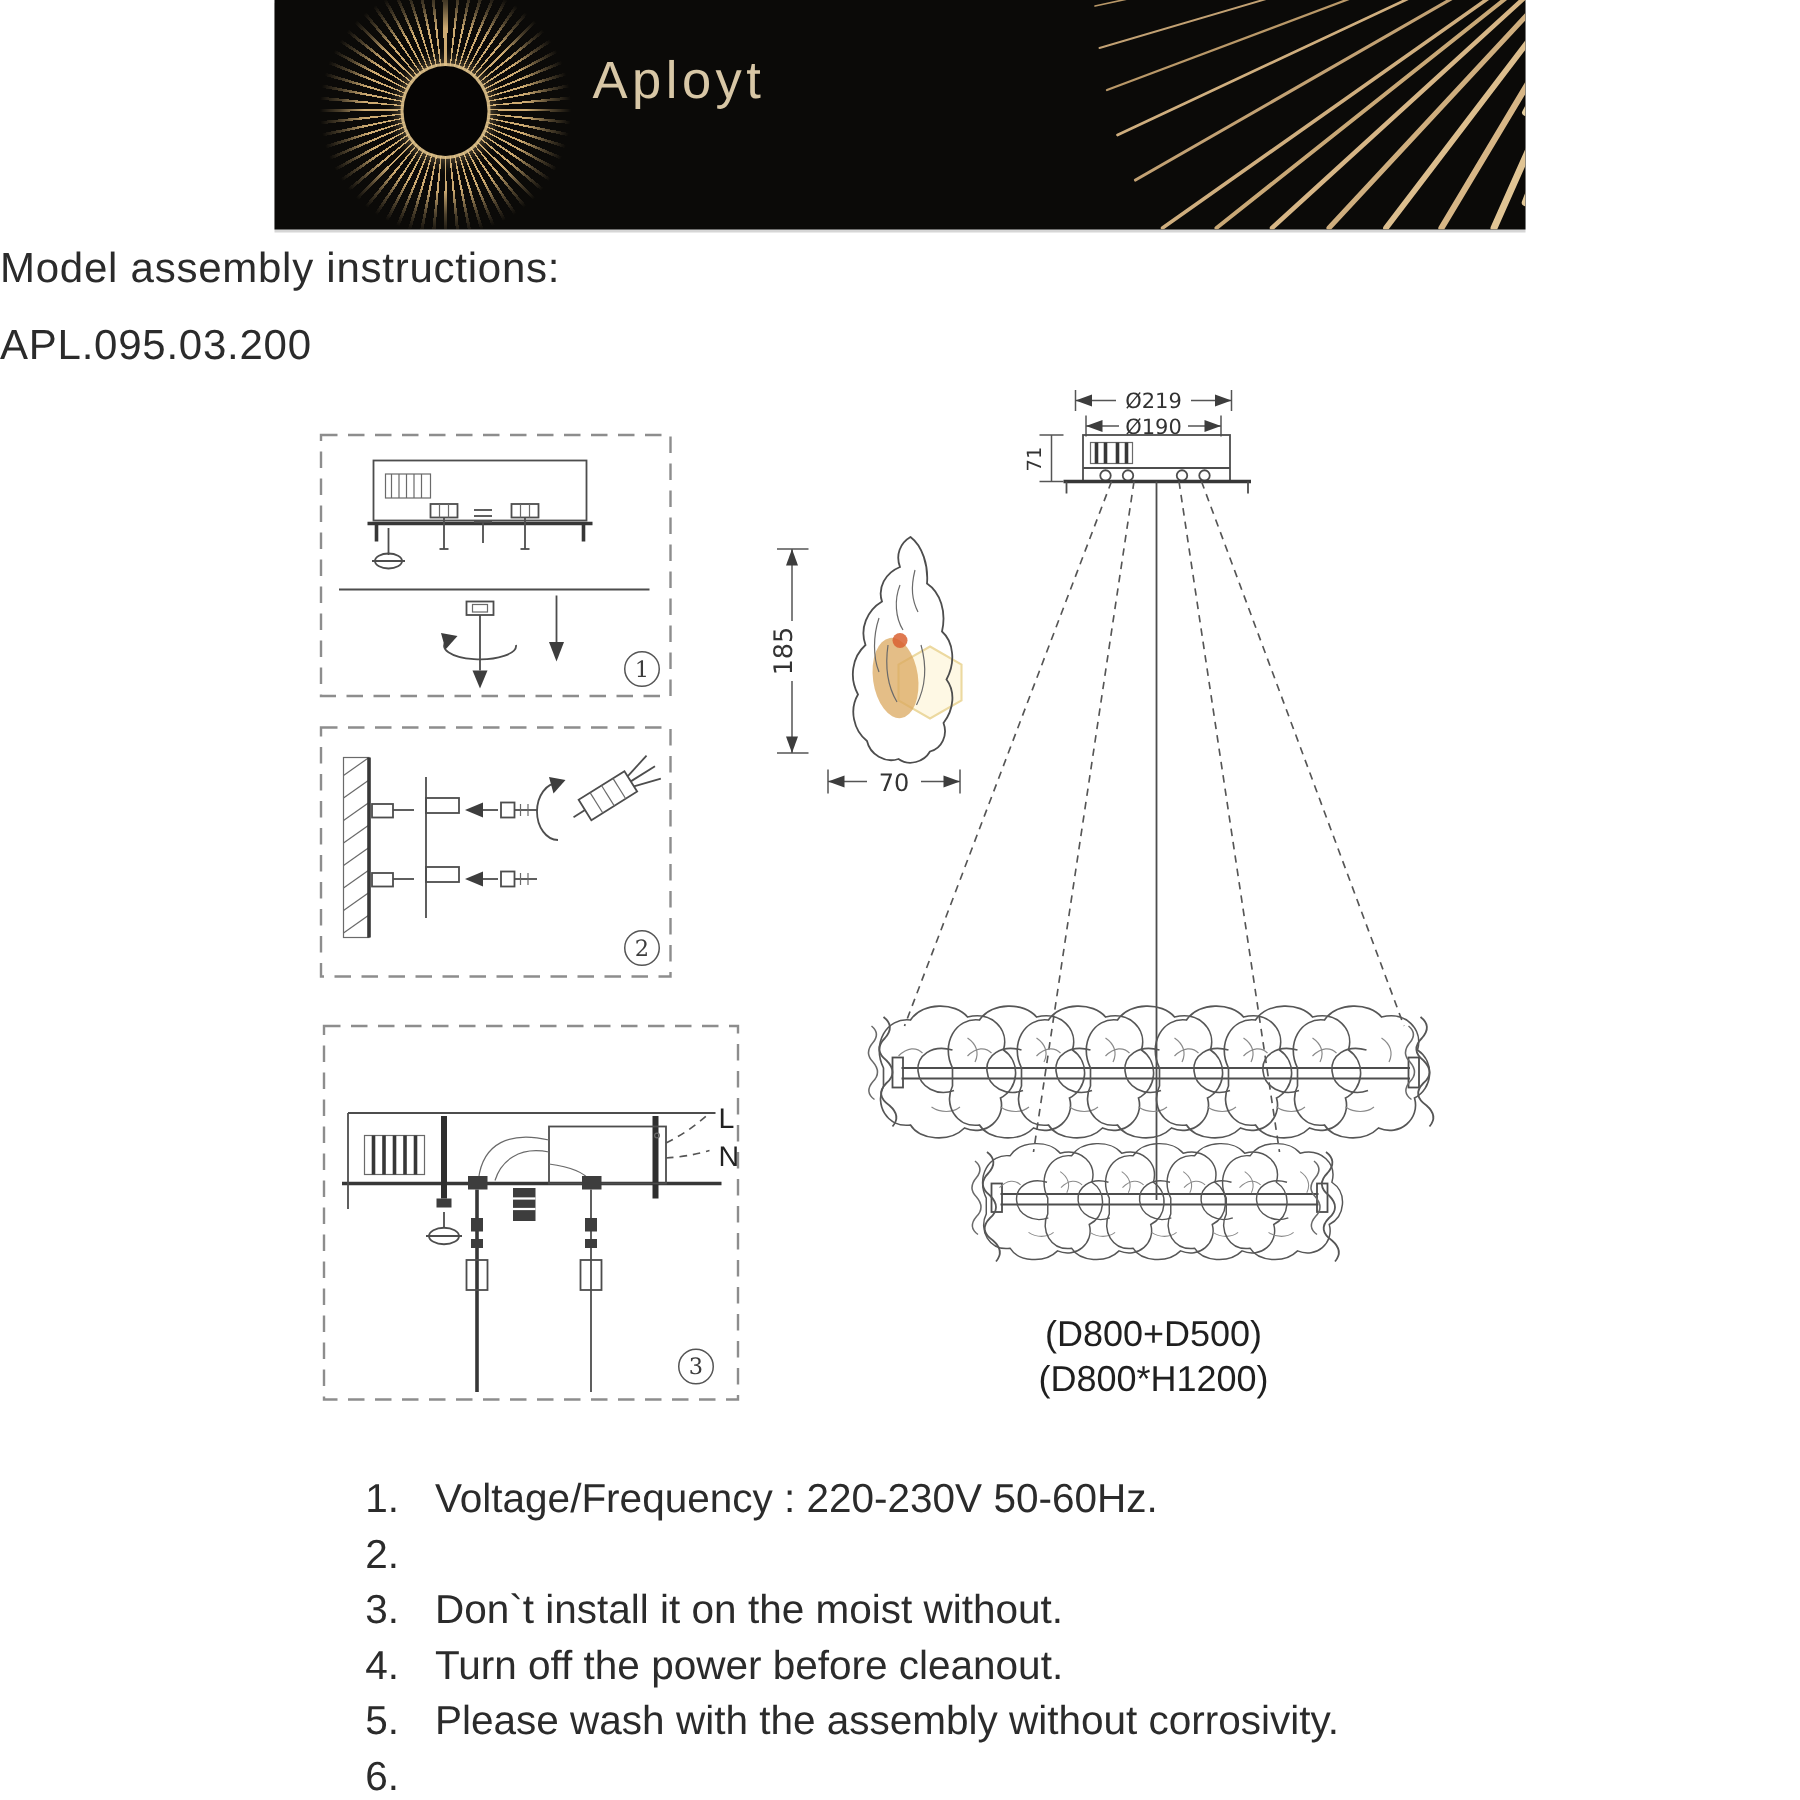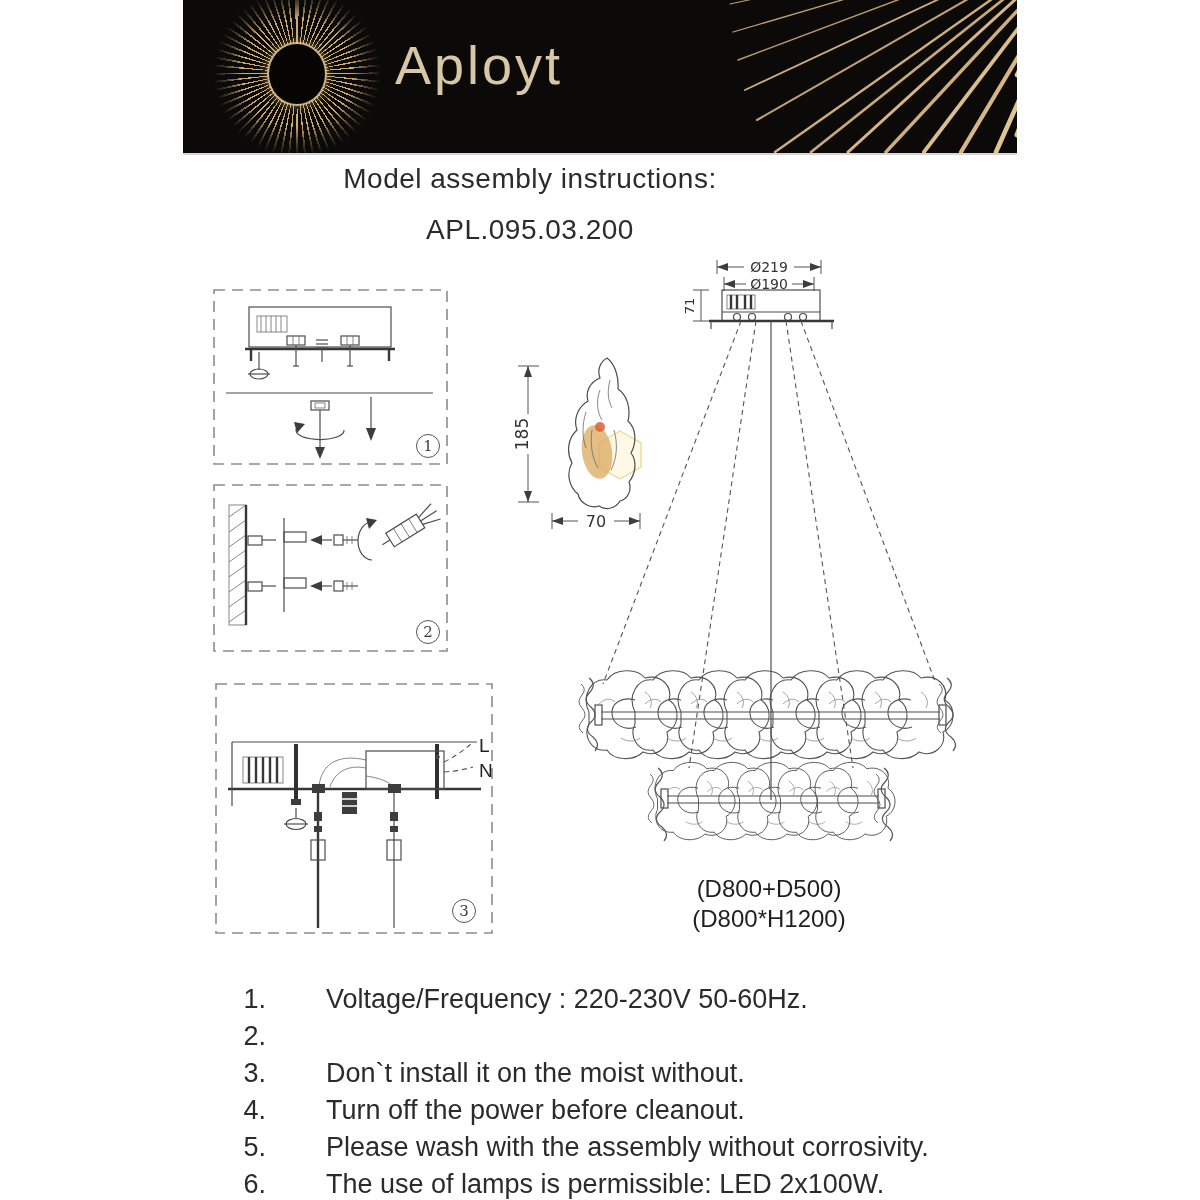--- a/index.html
+++ b/index.html
@@ -12,26 +12,26 @@
   .burst{position:absolute;left:28px;top:-13px;width:172px;height:172px;
          background:repeating-conic-gradient(from 0deg,
             rgba(216,180,120,.95) 0deg 1.5deg, rgba(10,8,5,0) 1.5deg 5.6deg);
          -webkit-mask:radial-gradient(circle,transparent 0 27px,#000 30px 54px,
             rgba(0,0,0,.35) 70px,transparent 84px);
          mask:radial-gradient(circle,transparent 0 27px,#000 30px 54px,
             rgba(0,0,0,.35) 70px,transparent 84px);}
   .burst-core{position:absolute;left:86px;top:44px;width:56px;height:60px;
          border-radius:50%;background:#060504;
          box-shadow:0 0 0 2px rgba(226,196,140,.85),0 0 10px 3px rgba(226,196,140,.45);}
-  .brand{position:absolute;left:212px;top:34px;font-size:54px;font-weight:300;
+  .brand{position:absolute;left:212px;top:34px;font-size:35px;font-weight:300;
          letter-spacing:3px;color:#d8c7a6;}
   .banner-rays{position:absolute;right:0;top:0;}
 
   
-  .title-block{position:absolute;left:0;top:163px;width:1060px;text-align:center;color:#2b2b2b;}
+  .title-block{position:absolute;left:0;top:163px;width:1060px;color:#2b2b2b;}
   .title-line1{font-size:28px;font-weight:500;letter-spacing:.5px;}
   .title-line2{font-size:28px;font-weight:500;margin-top:19px;letter-spacing:.5px;}
 
   
   .diagram{position:absolute;left:0;top:240px;}
   .ln{stroke:#4d4d4d;fill:none;stroke-width:1.2;}
   .thin{stroke:#6a6a6a;fill:none;stroke-width:.8;}
   .lnb{stroke:#373737;fill:none;stroke-width:2.4;}
   .bold4{stroke:#2f2f2f;fill:none;stroke-width:4;}
   .dsh{stroke:#555;fill:none;stroke-width:1.1;stroke-dasharray:5 4;}
@@ -40,21 +40,21 @@
   .fillg{fill:#3d3d3d;stroke:none;}
   text.dimt{font-family:"DejaVu Sans",sans-serif;fill:#333;}
   text.badget{font-family:"DejaVu Serif",serif;font-size:15px;fill:#3c3c3c;}
   text.wiret{font-family:"Liberation Sans",sans-serif;font-size:19px;fill:#222;}
   text.prod{font-family:"Liberation Sans",sans-serif;font-size:24px;fill:#1f1f1f;}
 
   
   .instructions{position:absolute;left:222px;top:984px;width:820px;color:#2b2b2b;}
   .instr-row{display:flex;align-items:baseline;height:37px;font-size:27px;}
   .instr-num{width:44px;text-align:right;margin-right:24px;flex:none;}
-  .instr-text{white-space:nowrap;margin-left:36px;}
+  .instr-text{white-space:nowrap;}
 </style>
 </head>
 <body>
 
 <div class="banner">
   <div class="burst"></div>
   <div class="burst-core"></div>
   <div class="brand">Aployt</div>
   <svg class="banner-rays" width="480" height="153" viewBox="0 0 480 153">
     <g stroke-linecap="round">
@@ -414,15 +414,14 @@
   <div class="instr-row">
     <span class="instr-num">4.</span>
     <span class="instr-text">Turn off the power before cleanout.</span>
   </div>
   <div class="instr-row">
     <span class="instr-num">5.</span>
     <span class="instr-text">Please wash with the assembly without corrosivity.</span>
   </div>
   <div class="instr-row">
     <span class="instr-num">6.</span>
-    <span class="instr-text">The use of lamps is permissible: LED 2x100W.</span>
   </div>
 </div>
 
 </body></html>

